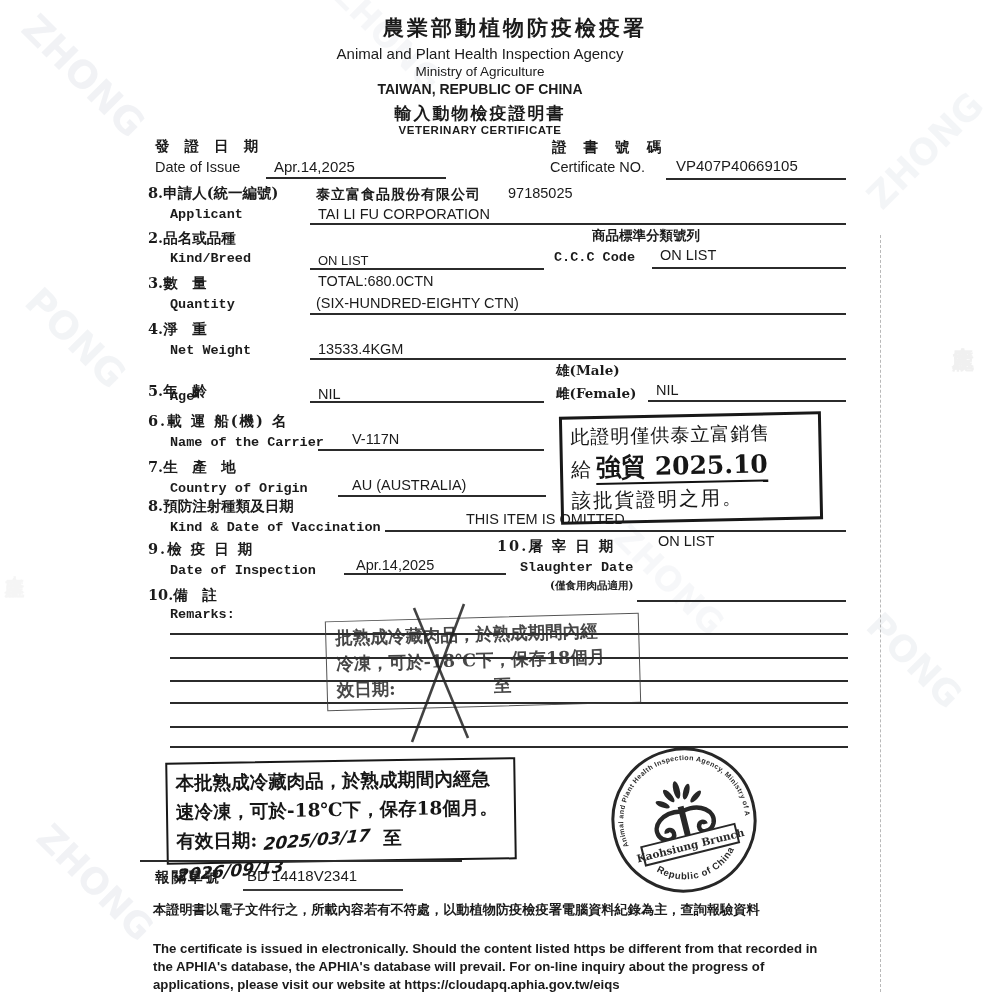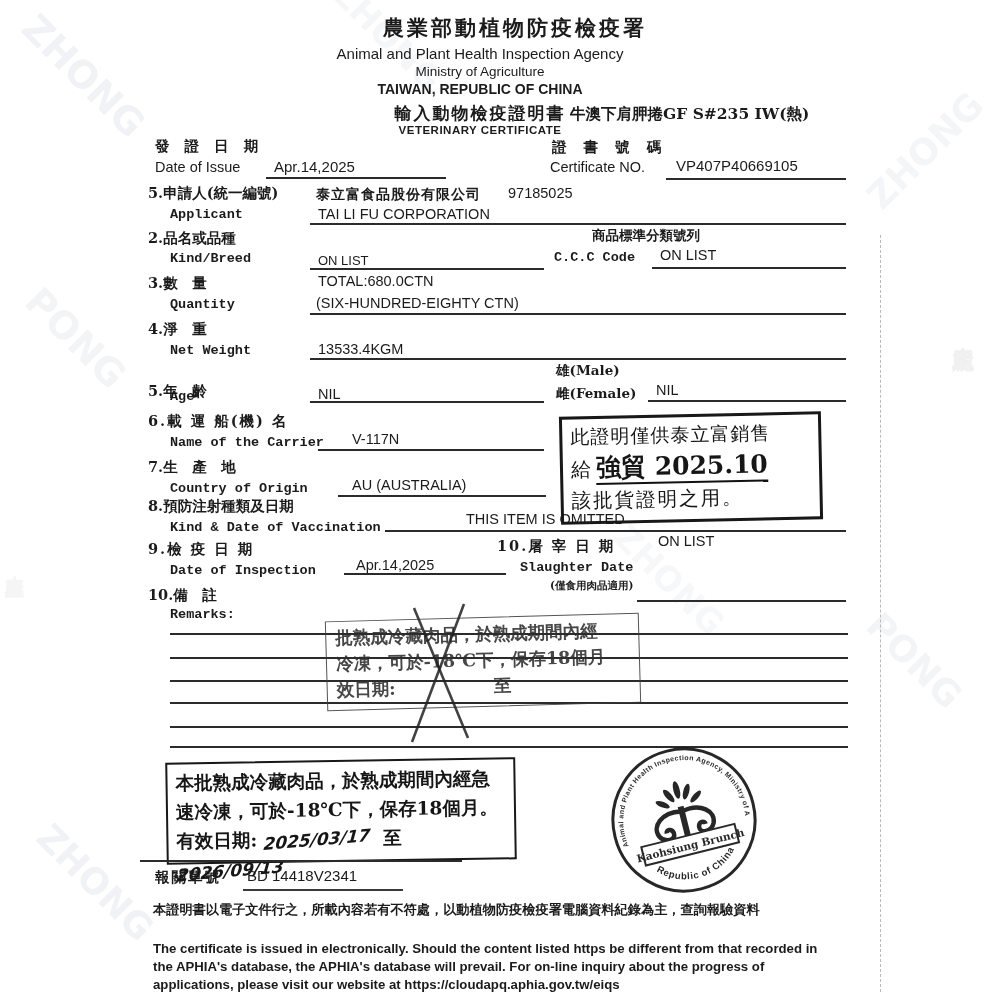--- a/index.html
+++ b/index.html
@@ -33,33 +33,32 @@
   <div class="wm cjk" style="left:948px;top:330px;font-size:22px;opacity:.12;writing-mode:vertical-rl;color:#8a8a8a;">盅龐水產</div>
   <div class="wm cjk" style="left:2px;top:560px;font-size:20px;opacity:.08;writing-mode:vertical-rl;color:#8a8a8a;">盅龐水產</div>
 
   <div class="vdash" style="left:880px;top:235px;height:757px;"></div>
 
   <div class="abs cjk" style="left:300px;top:14px;width:430px;text-align:center;font-size:21px;letter-spacing:3px;">農業部動植物防疫檢疫署</div>
   <div class="abs val" style="left:280px;top:45px;width:400px;text-align:center;font-size:15px;">Animal and Plant Health Inspection Agency</div>
   <div class="abs val" style="left:280px;top:81px;width:400px;text-align:center;font-size:14px;font-weight:600;">TAIWAN, REPUBLIC OF CHINA</div>
   <div class="abs val" style="left:280px;top:64px;width:400px;text-align:center;font-size:13.5px;">Ministry of Agriculture</div>
   <div class="abs cjk" style="left:330px;top:102px;width:300px;text-align:center;font-size:17px;letter-spacing:2px;">輸入動物檢疫證明書</div>
-  <div class="abs cjk" style="left:570px;top:104px;font-size:15.5px;font-weight:600;">牛澳下肩胛捲GF S#235 IW(熱)</div>
   <div class="abs val" style="left:330px;top:124px;width:300px;text-align:center;font-size:11.5px;font-weight:600;letter-spacing:.5px;">VETERINARY CERTIFICATE</div>
 
   <div class="abs cjk" style="left:155px;top:137px;font-size:14.5px;letter-spacing:5px;">發 證 日 期</div>
   <div class="abs cjk" style="left:552px;top:138px;font-size:14.5px;letter-spacing:6px;">證 書 號 碼</div>
   <div class="abs val" style="left:155px;top:159px;font-size:14.5px;">Date of Issue</div>
   <div class="abs val" style="left:274px;top:158px;font-size:15px;">Apr.14,2025</div>
   <div class="rule" style="left:266px;top:177px;width:180px;"></div>
   <div class="abs val" style="left:550px;top:159px;font-size:14.5px;">Certificate NO.</div>
   <div class="abs val" style="left:676px;top:157px;font-size:15px;">VP407P40669105</div>
   <div class="rule" style="left:666px;top:178px;width:180px;"></div>
 
-  <div class="abs cjk" style="left:148px;top:184px;font-size:14.5px;">5.申請人(統一編號)</div>
+  <div class="abs cjk" style="left:148px;top:184px;font-size:14.5px;">8.申請人(統一編號)</div>
   <div class="abs cjk" style="left:316px;top:186px;font-size:14px;font-weight:600;letter-spacing:1px;">泰立富食品股份有限公司</div>
   <div class="abs val" style="left:508px;top:185px;font-size:14.5px;">97185025</div>
   <div class="abs mono" style="left:170px;top:207px;font-size:13.5px;">Applicant</div>
   <div class="abs val" style="left:318px;top:206px;font-size:14.5px;">TAI LI FU CORPORATION</div>
   <div class="rule" style="left:310px;top:223px;width:536px;"></div>
 
   <div class="abs cjk" style="left:148px;top:229px;font-size:14.5px;">2.品名或品種</div>
   <div class="abs cjk" style="left:592px;top:227px;font-size:13.5px;">商品標準分類號列</div>
   <div class="abs mono" style="left:170px;top:251px;font-size:13.5px;">Kind/Breed</div>
   <div class="abs val" style="left:318px;top:253px;font-size:13px;">ON LIST</div>

